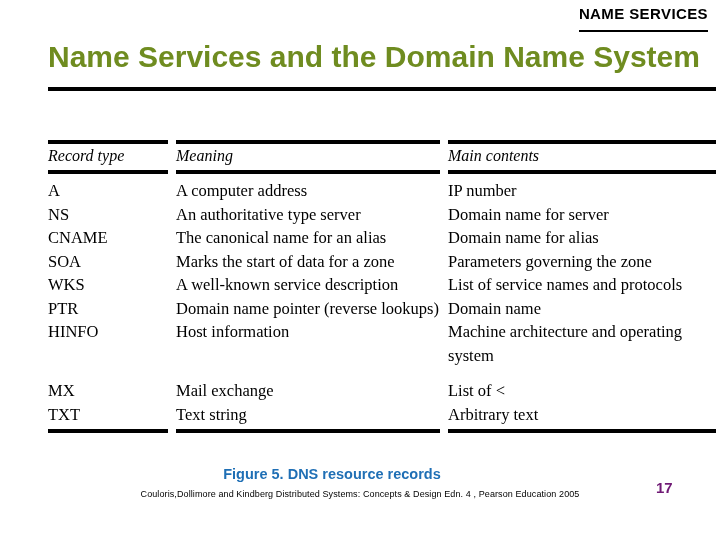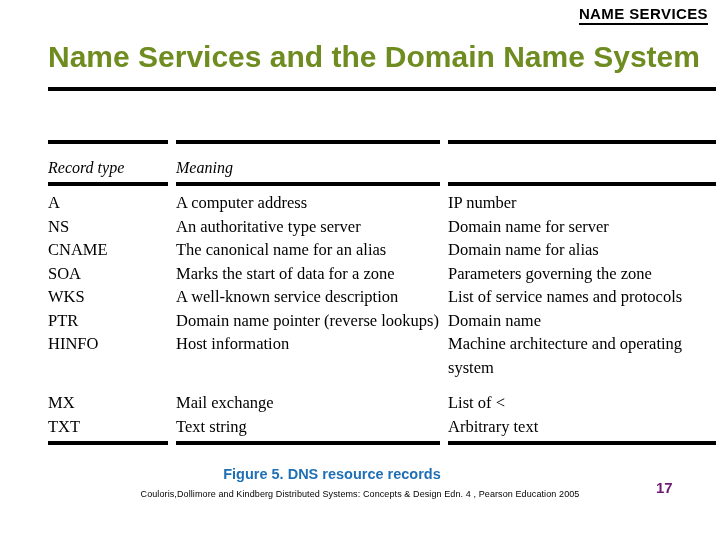--- a/index.html
+++ b/index.html
@@ -24,21 +24,21 @@
     text-align: right;
   }
   .slide-header-text {
     display: inline-block;
     font-family: "Liberation Sans", sans-serif;
     font-weight: bold;
     font-size: 15px;
     letter-spacing: 0.4px;
     color: #000000;
     border-bottom: 2px solid #000000;
-    padding-bottom: 1px;
+    padding-bottom: 8px;
   }
 
   
   .slide-title {
     position: absolute;
     top: 41px;
     left: 48px;
     right: 10px;
     font-family: "Liberation Sans", sans-serif;
     font-weight: bold;
@@ -80,21 +80,21 @@
   
   .seg-1 { width: 120px; }
   .gap-1 { width: 8px; }
   .seg-2 { width: 264px; }
   .gap-2 { width: 8px; }
   .seg-3 { width: 268px; }
 
   .thead-row {
     display: flex;
     width: 100%;
-    padding-top: 13px;
+    padding-top: 1px;
     padding-bottom: 3px;
   }
   .tbody {
     padding-top: 5px;
     padding-bottom: 3px;
   }
   .trow {
     display: flex;
     width: 100%;
   }
@@ -166,20 +166,21 @@
     <div class="rule-seg seg-1"></div>
     <div class="rule-gap gap-1"></div>
     <div class="rule-seg seg-2"></div>
     <div class="rule-gap gap-2"></div>
     <div class="rule-seg seg-3"></div>
   </div>
 
   <div class="thead-row">
     <div class="cell c1">Record type</div>
     <div class="cell c2">Meaning</div>
+    <div class="cell c3">Main contents</div>
   </div>
 
   <div class="rule-row">
     <div class="rule-seg seg-1"></div>
     <div class="rule-gap gap-1"></div>
     <div class="rule-seg seg-2"></div>
     <div class="rule-gap gap-2"></div>
     <div class="rule-seg seg-3"></div>
   </div>
 

